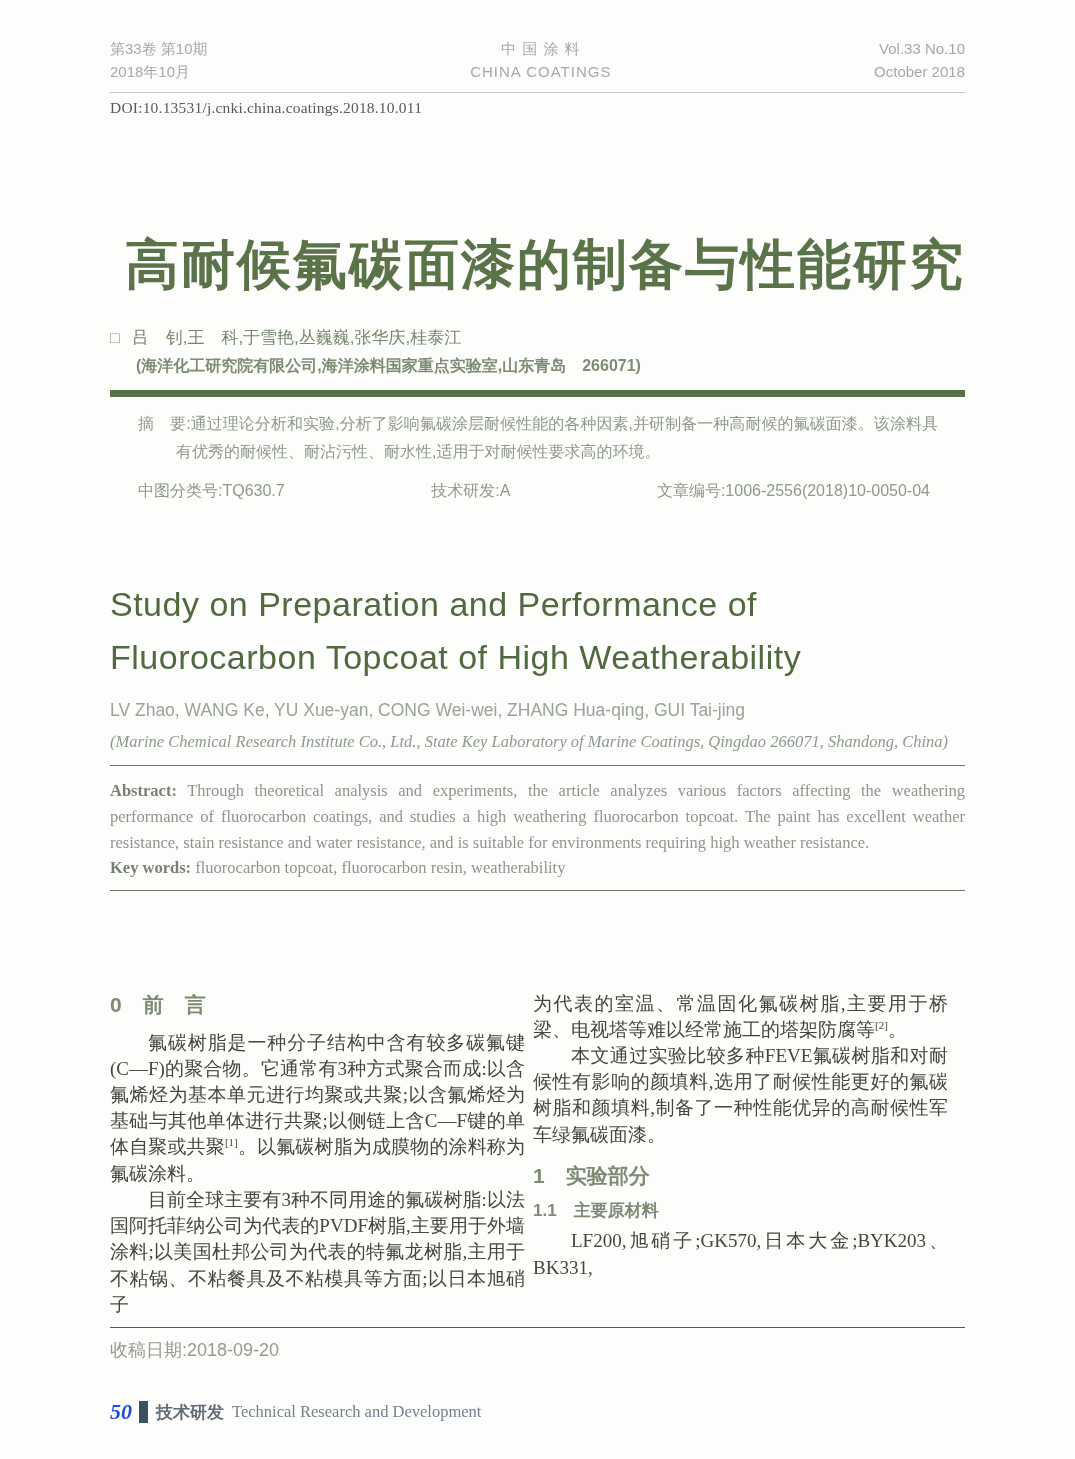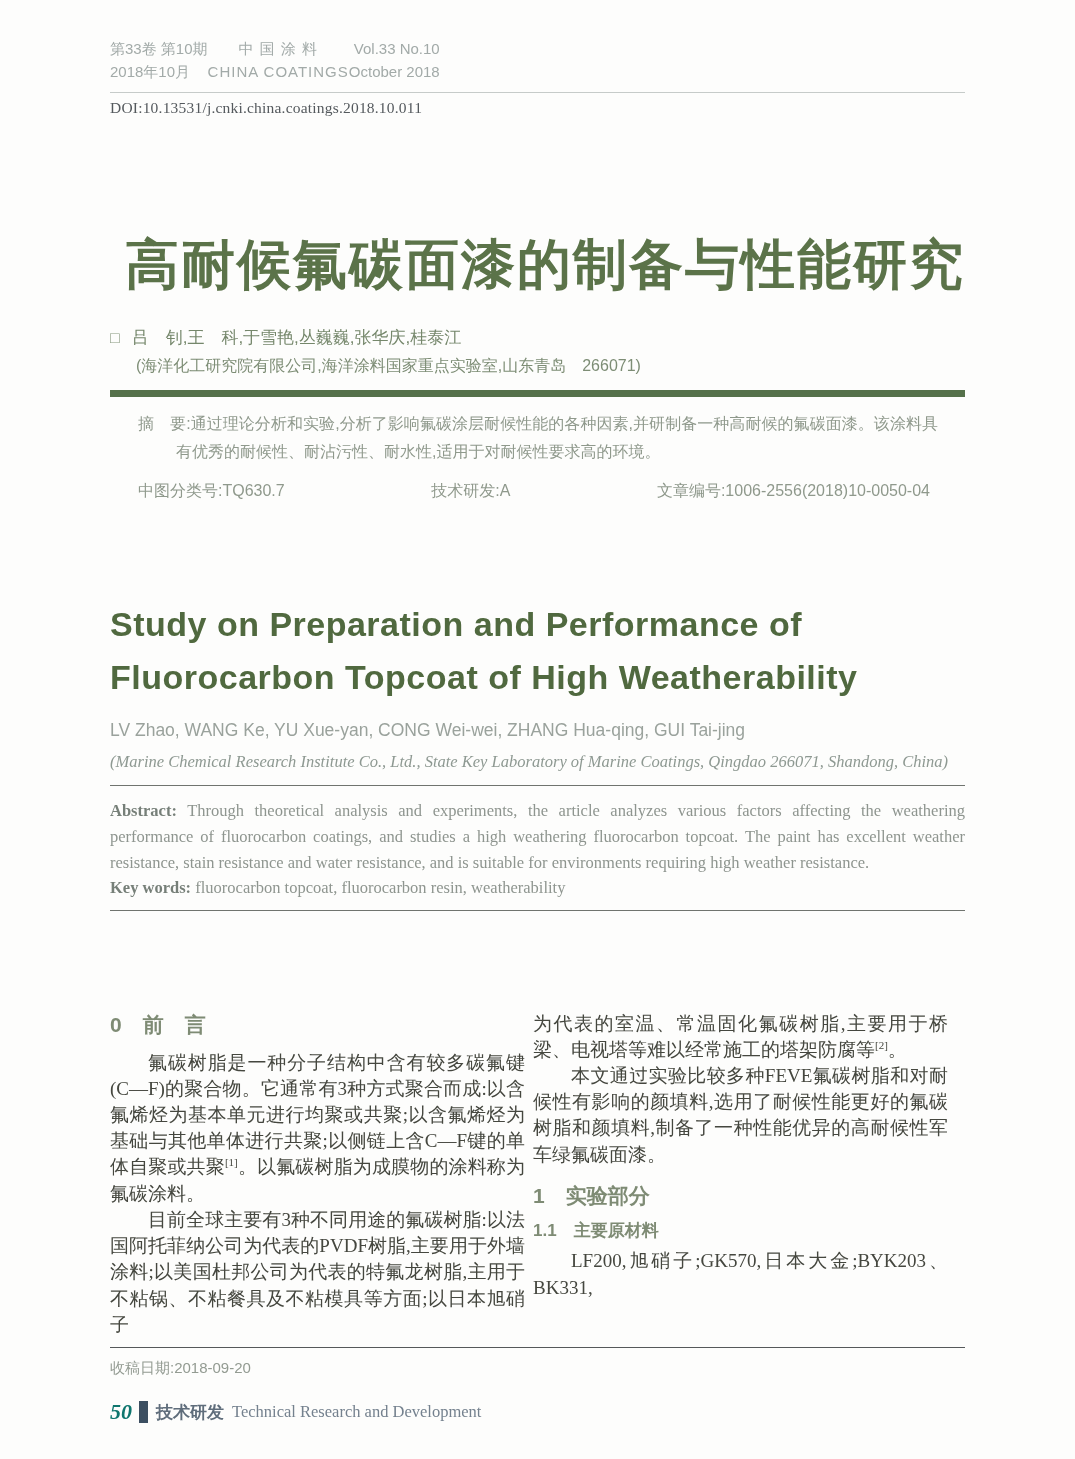--- a/index.html
+++ b/index.html
@@ -5,51 +5,51 @@
   * { margin:0; padding:0; box-sizing:border-box; }
   html,body { background:#e9e9e7; }
   .page {
     width:1075px; height:1459px; margin:0 auto; position:relative;
     background:#fdfdfc; overflow:hidden;
     padding:38px 110px 0 110px;
     font-family:"Liberation Serif", serif;
   }
   
   .jheader {
-    display:flex; justify-content:flex-start; align-items:flex-start;
+    display:flex; justify-content:space-between; align-items:flex-start;
     font-family:"Liberation Sans", sans-serif; font-size:15px; line-height:1.5;
     color:#a2aaa8; padding-bottom:9px; border-bottom:1px solid #c6cbc9;
   }
   .jheader .c { text-align:center; letter-spacing:1px; }
   .jheader .r { text-align:right; }
   .doi-line { margin-top:6px; font-size:15.5px; color:#54595d; letter-spacing:0.2px; }
 
   
   .title-cn {
     margin-top:112px; font-family:"Liberation Sans", sans-serif; font-weight:bold;
     font-size:54px; letter-spacing:2px; color:var(--accent_green,#5b7349); white-space:nowrap;text-align:right;
   }
   .authors-row { margin-top:24px; display:flex; align-items:center; gap:12px;
     font-family:"Liberation Sans", sans-serif; font-size:17px; color:#75876b; }
   .authors-row .marker { font-size:16px; color:#8a9a80; }
   .affil-cn { margin-top:7px; margin-left:26px; font-family:"Liberation Sans", sans-serif;
-    font-size:16px; color:#7d8d75; }
+    font-size:16px; color:#7d8d75;font-weight:bold; }
   .green-bar { margin-top:13px; height:7px; background:var(--bar_green,#55714a); }
 
   
   .meta-cn { margin-top:13px; margin-left:28px; font-family:"Liberation Sans", sans-serif;
     font-size:16px; color:#8f998c; }
   .abstract-cn { padding-left:38px; text-indent:-38px; line-height:1.72; text-align:justify; width:800px; }
   .keywords-cn { margin-top:5px; }
   .meta-row { margin-top:16px; display:flex; justify-content:space-between; width:792px;gap:40px; }
 
   
   .title-en {
-    margin-top:96px; max-width:812px;
-    font-family:"Liberation Sans", sans-serif; font-weight:bold;
+    margin-top:76px; max-width:812px;
+    font-family:"Liberation Sans", sans-serif; font-weight:normal;
     font-size:34px; line-height:1.55; letter-spacing:0.5px; color:var(--accent_green_dark,#50693f);
   }
   .authors-en { margin-top:17px; font-family:"Liberation Sans", sans-serif;
     font-size:17.5px; color:#9aa29c; }
   .affil-en { margin-top:11px; font-style:italic; font-size:16.5px; color:#8e9992;
     padding-bottom:13px; border-bottom:1px solid #70746f; }
   .abstract-en { margin-top:12px; font-size:16.5px; line-height:1.56; color:#8e958f;
     text-align:justify; }
   .abstract-en b, .keywords-en b { color:#767f78; }
   .keywords-en { margin-top:2px; font-size:16.5px; color:#8e958f;
@@ -63,25 +63,25 @@
     font-size:21px; color:#7e8b74; margin-bottom:10px; }
   .h-sec2 { font-family:"Liberation Sans", sans-serif; font-weight:bold;
     font-size:21px; color:#7e8b74; margin:14px 0 8px 0; }
   .h-sub { font-family:"Liberation Sans", sans-serif; font-weight:bold;
     font-size:17px; color:#7e8b74; margin:6px 0 6px 0; }
   .col p.ind { text-indent:2em; }
   sup { font-size:11px; line-height:0; }
 
   
   .footnotes { margin-top:9px; border-top:1px solid #55585a; padding-top:8px;
-    font-family:"Liberation Sans", sans-serif; font-size:15px; line-height:1.62; color:#939b92; }
+    font-family:"Liberation Sans", sans-serif; font-size:18px; line-height:1.62; color:#939b92; }
 
   
   .pagefooter { position:absolute; left:110px; bottom:34px; display:flex; align-items:center; }
-  .pageno { font-style:italic; font-weight:bold; font-size:22px; color:#0f766e; margin-right:7px; }
+  .pageno { font-style:italic; font-weight:bold; font-size:22px; color:#1d4ed8; margin-right:7px; }
   .vbar { width:9px; height:22px; background:var(--footer_slate,#3c4f61); margin-right:8px; }
   .sec-cn { font-weight:bold; font-size:17px; color:#5f6d7b; margin-right:8px; }
   .sec-en { font-size:16.5px; color:#74818e; }
 </style>
 </head>
 <body>
 
 <div class="page">
 
   <div class="jheader">

